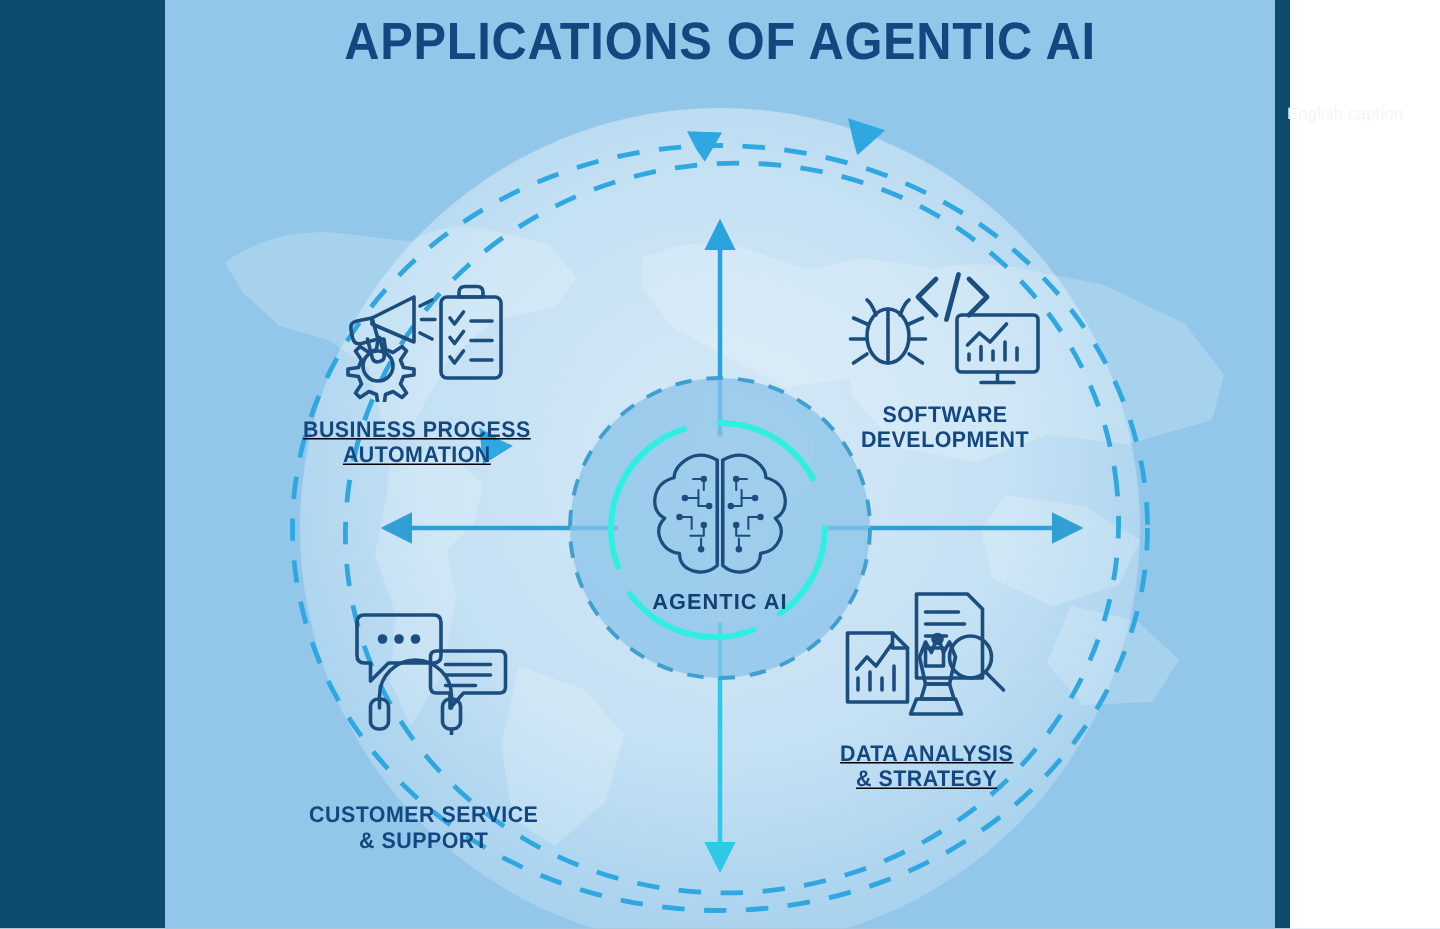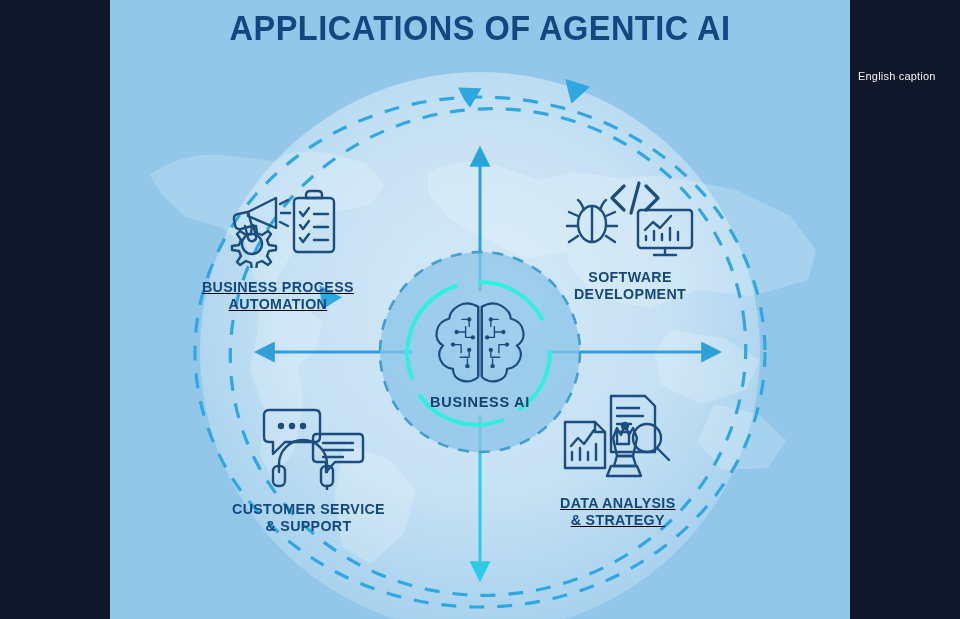--- a/index.html
+++ b/index.html
@@ -1,18 +1,18 @@
 <!DOCTYPE html>
 <html><head>
 <meta charset="utf-8">
 <style>
   html,body{margin:0;padding:0;background:#ffffff;}
   body{width:960px;height:619px;overflow:hidden;font-family:"Liberation Sans",sans-serif;}
 
-  #page{position:relative;width:960px;height:619px;background:#0f172a;}
+  #page{position:relative;width:860px;height:619px;background:#0c4a6e;}
 
   
   #canvas{
     position:absolute;left:110px;top:0;width:740px;height:619px;
     background:#93c7ea;
     overflow:hidden;
   }
 
   
   .worldmap{position:absolute;inset:0;opacity:.55;}
@@ -58,21 +58,21 @@
     margin-top:10px;text-align:center;
     font-family:"Liberation Sans Narrow","Liberation Sans",sans-serif;
     font-weight:700;font-size:15px;line-height:1.15;letter-spacing:.35px;
     color:#13477f;
     transform:scaleX(.95);
   }
   .quad .qlabel span{display:block;white-space:nowrap;}
 
   #q-bpa{left:58px;top:182px;text-decoration:underline;}
   #q-sd {left:410px;top:172px;}
-  #q-cs {left:88px;top:404px;}
+  #q-cs {left:62px;top:404px;gap:35px;}
   #q-da {left:398px;top:398px;text-decoration:underline;}
 
   
   .watermark{
     position:absolute;left:858px;top:70px;
     font-size:11px;color:#f3f4f6;letter-spacing:.2px;
     white-space:nowrap;
   }
 </style>
 </head>
@@ -175,21 +175,21 @@
             <circle cx="48" cy="60" r="2.4"></circle>
             <circle cx="46" cy="78" r="2.4"></circle>
           <circle cx="72" cy="26" r="2.4"></circle>
             <circle cx="86" cy="40" r="2.4"></circle>
             <circle cx="90" cy="54" r="2.4"></circle>
           <circle cx="68" cy="46" r="2.4"></circle>
             <circle cx="72" cy="60" r="2.4"></circle>
             <circle cx="74" cy="78" r="2.4"></circle>
         </g>
       </svg>
-      <div class="corelabel">BUSINESS AI</div>
+      <div class="corelabel">AGENTIC AI</div>
     </div>
 
     <div class="quad" id="q-bpa">
       <div class="icons">
         <svg width="128" height="86" viewBox="0 0 128 86" aria-hidden="true">
           <g fill="none" stroke="#1b4d7e" stroke-width="2.4" stroke-linecap="round" stroke-linejoin="round">
 
             <g>
               <path d="M34 30 L62 16 L62 46 L34 34 z"></path>
               <path d="M34 30 L24 32 q-5 1-4 6 l1 5 q1 5 6 4 l11 -3z"></path>

